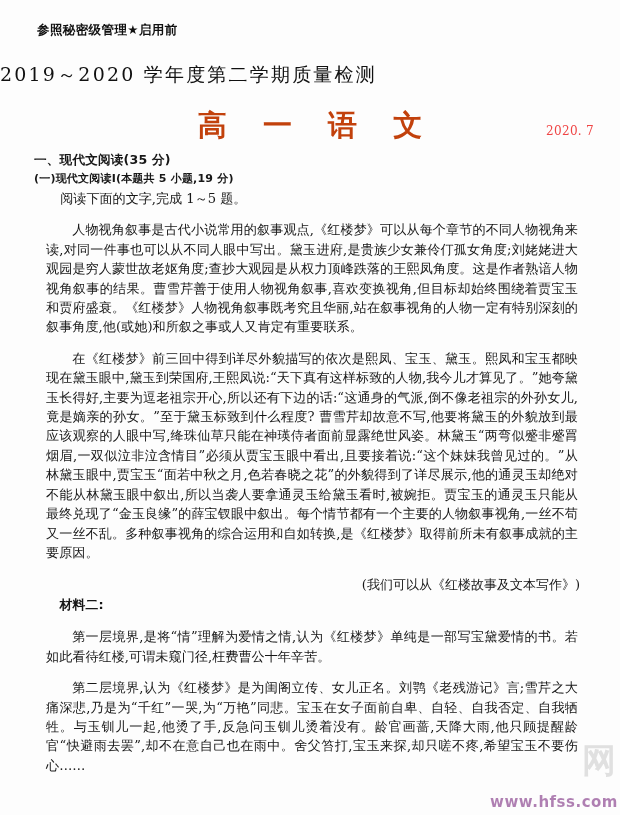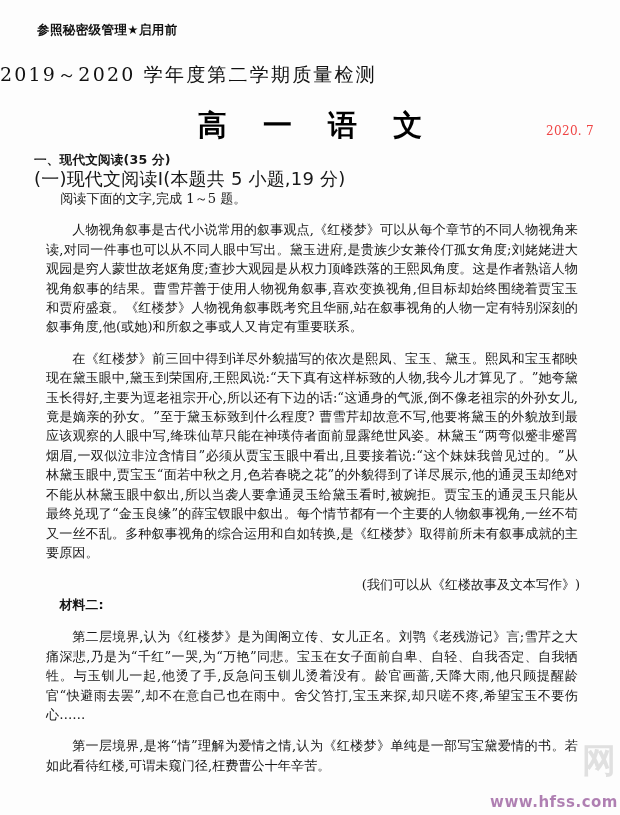--- a/index.html
+++ b/index.html
@@ -60,21 +60,21 @@
   .subject-title {
     position: absolute;
     left: 0;
     top: 0;
     width: 620px;
     text-align: center;
     font-size: 29px;
     font-weight: bold;
     letter-spacing: 13px;
     text-indent: 13px;
-    color: #000000;
+    color: #c2410c;
     white-space: nowrap;
   }
   .exam-date {
     position: absolute;
     right: 26px;
     top: 18px;
     font-size: 12px;
     letter-spacing: 0.3px;
     color: #ef4444;
     white-space: nowrap;
@@ -94,22 +94,22 @@
   .sec-head {
     font-family: "DejaVu Sans", "Liberation Sans", sans-serif;
     font-weight: bold;
     font-size: 12.6px;
     line-height: 19.4px;
     letter-spacing: 0.2px;
     white-space: nowrap;
   }
   .sub-head {
     font-family: "DejaVu Sans", "Liberation Sans", sans-serif;
-    font-weight: normal;
-    font-size: 18px;
+    font-weight: bold;
+    font-size: 11px;
     line-height: 19.4px;
     letter-spacing: 0.2px;
     white-space: nowrap;
   }
   .instruction {
     text-indent: 2em;
     line-height: 19.6px;
     font-size: 13.1px;
   }
   .material-label {
@@ -193,23 +193,23 @@
 
     <p class="para">人物视角叙事是古代小说常用的叙事观点,《红楼梦》可以从每个章节的不同人物视角来读,对同一件事也可以从不同人眼中写出。黛玉进府,是贵族少女兼伶仃孤女角度;刘姥姥进大观园是穷人蒙世故老妪角度;查抄大观园是从权力顶峰跌落的王熙凤角度。这是作者熟谙人物视角叙事的结果。曹雪芹善于使用人物视角叙事,喜欢变换视角,但目标却始终围绕着贾宝玉和贾府盛衰。《红楼梦》人物视角叙事既考究且华丽,站在叙事视角的人物一定有特别深刻的叙事角度,他(或她)和所叙之事或人又肯定有重要联系。</p>
 
     <p class="para">在《红楼梦》前三回中得到详尽外貌描写的依次是熙凤、宝玉、黛玉。熙凤和宝玉都映现在黛玉眼中,黛玉到荣国府,王熙凤说:“天下真有这样标致的人物,我今儿才算见了。”她夸黛玉长得好,主要为逗老祖宗开心,所以还有下边的话:“这通身的气派,倒不像老祖宗的外孙女儿,竟是嫡亲的孙女。”至于黛玉标致到什么程度? 曹雪芹却故意不写,他要将黛玉的外貌放到最应该观察的人眼中写,绛珠仙草只能在神瑛侍者面前显露绝世风姿。林黛玉“两弯似蹙非蹙罥烟眉,一双似泣非泣含情目”必须从贾宝玉眼中看出,且要接着说:“这个妹妹我曾见过的。”从林黛玉眼中,贾宝玉“面若中秋之月,色若春晓之花”的外貌得到了详尽展示,他的通灵玉却绝对不能从林黛玉眼中叙出,所以当袭人要拿通灵玉给黛玉看时,被婉拒。贾宝玉的通灵玉只能从最终兑现了“金玉良缘”的薛宝钗眼中叙出。每个情节都有一个主要的人物叙事视角,一丝不苟又一丝不乱。多种叙事视角的综合运用和自如转换,是《红楼梦》取得前所未有叙事成就的主要原因。</p>
 
     <p class="source-line">(我们可以从《红楼故事及文本写作》)</p>
 
     <div class="material-label">材料二:</div>
 
 
+    <p class="para">第一层境界,是将“情”理解为爱情之情,认为《红楼梦》单纯是一部写宝黛爱情的书。若如此看待红楼,可谓未窥门径,枉费曹公十年辛苦。</p>
+
     <p class="para">第二层境界,认为《红楼梦》是为闺阁立传、女儿正名。刘鹗《老残游记》言;雪芹之大痛深悲,乃是为“千红”一哭,为“万艳”同悲。宝玉在女子面前自卑、自轻、自我否定、自我牺牲。与玉钏儿一起,他烫了手,反急问玉钏儿烫着没有。龄官画蔷,天降大雨,他只顾提醒龄官“快避雨去罢”,却不在意自己也在雨中。舍父笞打,宝玉来探,却只嗟不疼,希望宝玉不要伤心……</p>
-
-    <p class="para">第一层境界,是将“情”理解为爱情之情,认为《红楼梦》单纯是一部写宝黛爱情的书。若如此看待红楼,可谓未窥门径,枉费曹公十年辛苦。</p>
 
   </div>
 
   <div class="watermark">
     <div class="wm-cn">网</div>
     <div class="wm-url">www.hfss.com</div>
   </div>
 
 </div>
 

